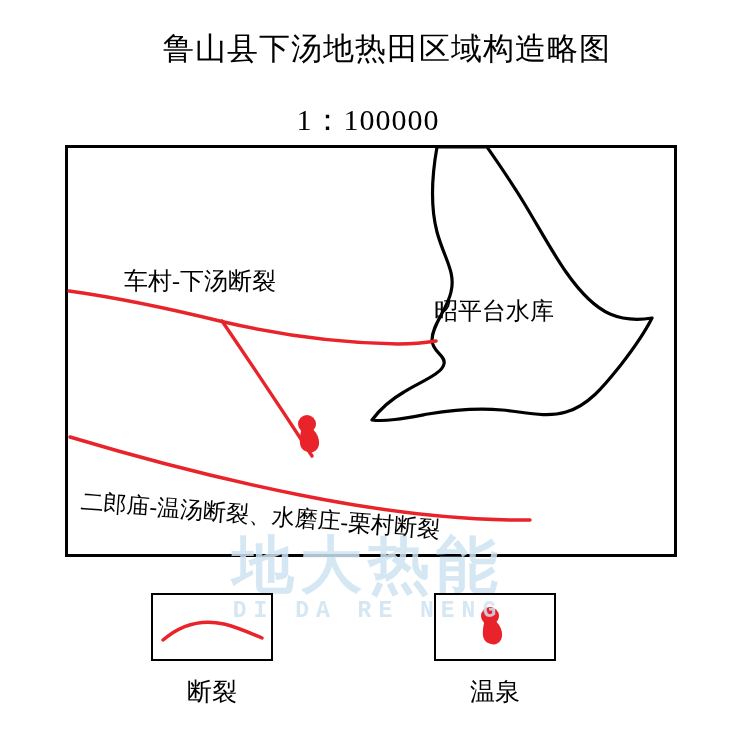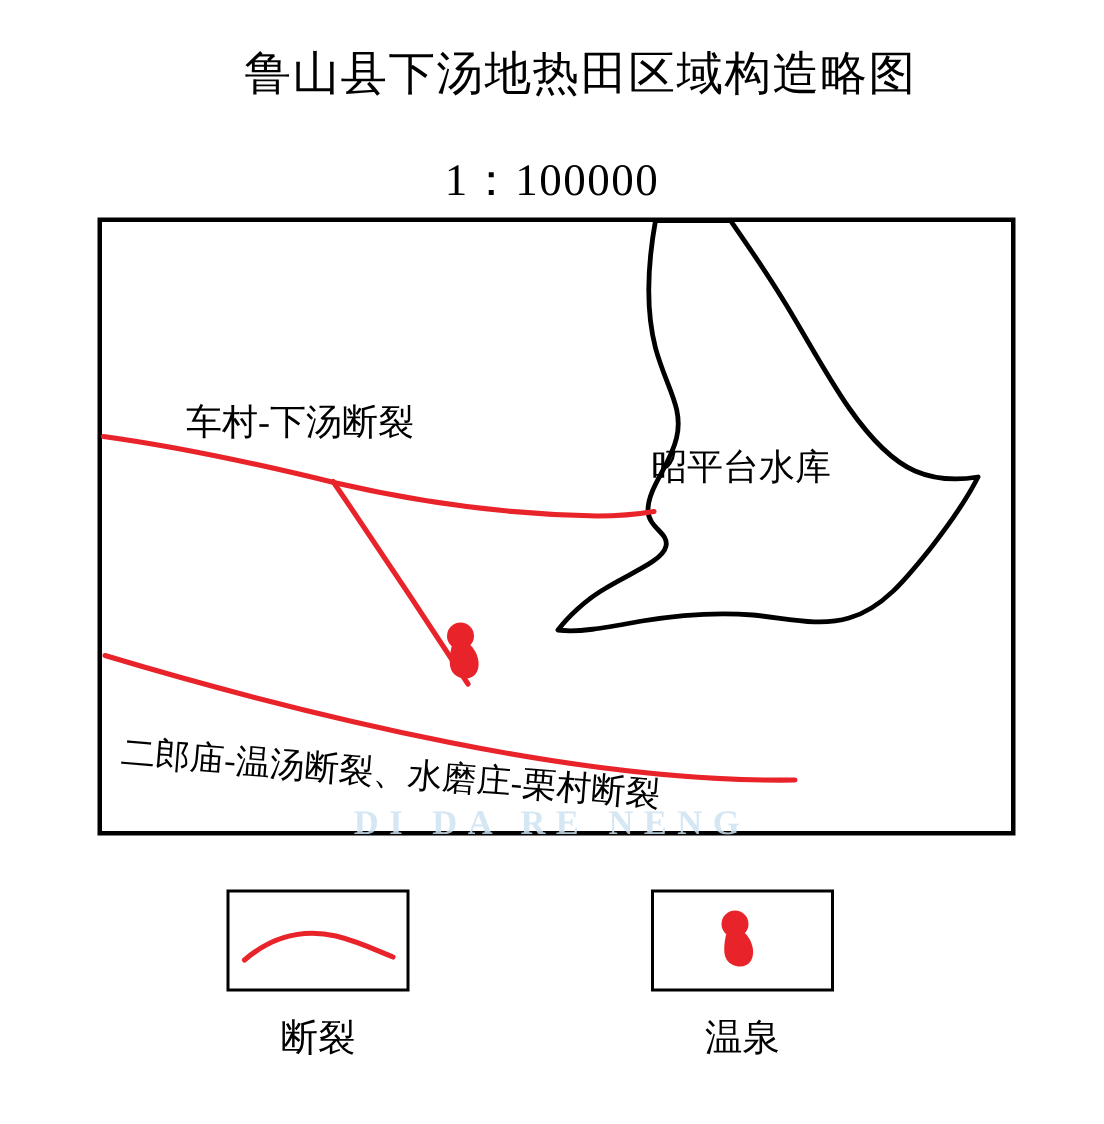--- a/index.html
+++ b/index.html
@@ -100,21 +100,21 @@
     font-weight: bold;
     letter-spacing: 6px;
     line-height: 62px;
     font-family: "Liberation Sans", "DejaVu Sans", sans-serif;
   }
   .watermark .wm-en {
     font-size: 23px;
     font-weight: bold;
     letter-spacing: 7px;
     line-height: 30px;
-    font-family: Liberation Serif, serif;
+    font-family: Liberation Mono, monospace;
   }
   .legend-box {
     position: absolute;
     border: 2px solid #000000;
     box-sizing: border-box;
     background: transparent;
   }
   #legend-fault-box {
     left: 151px;
     top: 593px;
@@ -190,20 +190,21 @@
       <circle cx="490" cy="616" r="9" fill="#e8232a"></circle>
       <path d="M 484 623 C 482 633, 482 640, 488 643 C 496 647, 503 642, 502 633 C 501 626, 497 622, 495 621 Z" fill="#e8232a"></path>
     </g>
   </svg>
 
   <div class="maplabel" id="label-reservoir">昭平台水库</div>
   <div class="maplabel" id="label-chechun">车村-下汤断裂</div>
   <div class="maplabel" id="label-faults-bottom">二郎庙-温汤断裂、水磨庄-栗村断裂</div>
 
   <div class="watermark">
+    <div class="wm-cn">地大热能</div>
     <div class="wm-en">DI DA RE NENG</div>
   </div>
 
   <div class="legend-box" id="legend-fault-box"></div>
   <div class="legend-box" id="legend-spring-box"></div>
 
   <div class="legend-caption" id="legend-fault-caption">断裂</div>
   <div class="legend-caption" id="legend-spring-caption">温泉</div>
 
 </div>

